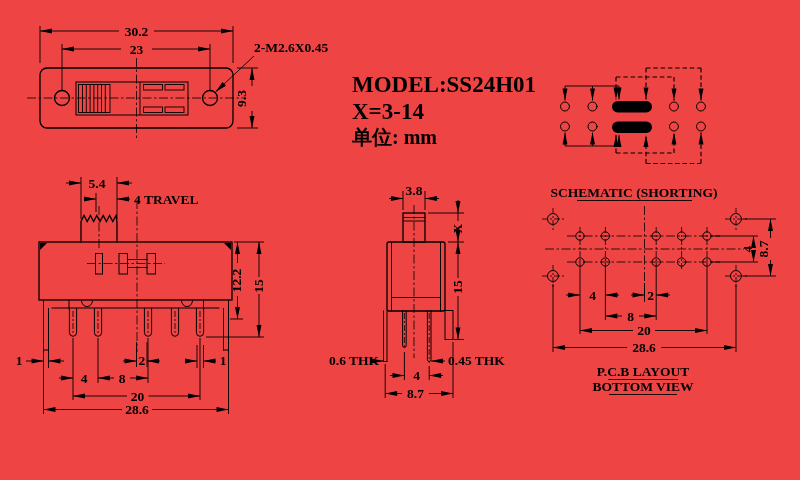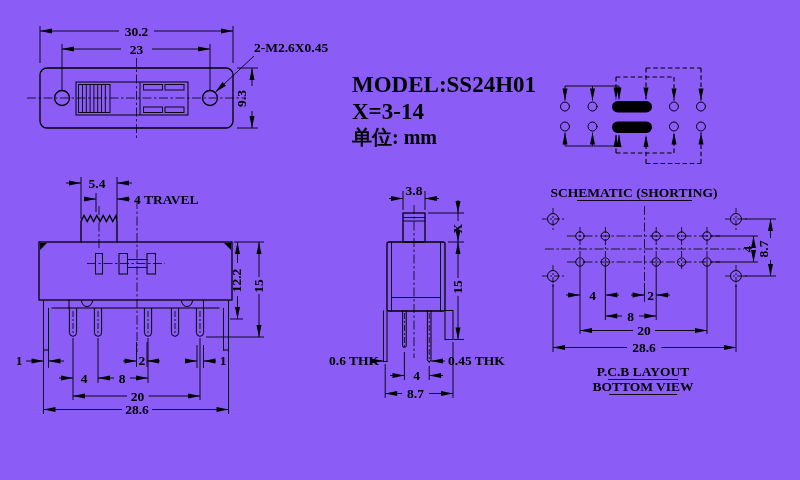--- a/index.html
+++ b/index.html
@@ -1,16 +1,16 @@
 <!DOCTYPE html>
 <html><head>
 <meta charset="utf-8">
 <style>
   html,body{margin:0;padding:0;background:#fff;}
-  .canvas{position:relative;width:800px;height:480px;background:#8b5cf6;overflow:hidden;}
+  .canvas{position:relative;width:800px;height:480px;background:#ef4444;overflow:hidden;}
   svg{display:block;}
   
   .ln{fill:none;stroke:#000;stroke-width:1.3;stroke-linecap:square;}
   .l1{fill:none;stroke:#000;stroke-width:1;stroke-linecap:square;}
   .tn{fill:none;stroke:#000;stroke-width:0.9;stroke-linecap:butt;}
   .cl{fill:none;stroke:#000;stroke-width:0.8;stroke-dasharray:9 2.5 2.5 2.5;}
   .cs{fill:none;stroke:#000;stroke-width:0.8;stroke-dasharray:6 2 2 2;}
   .dsh{fill:none;stroke:#000;stroke-width:1.1;stroke-dasharray:4.5 2.8;}
   .blk{fill:#000;stroke:none;}
   text{fill:#000;font-family:"Liberation Serif","DejaVu Serif",serif;font-weight:bold;}

